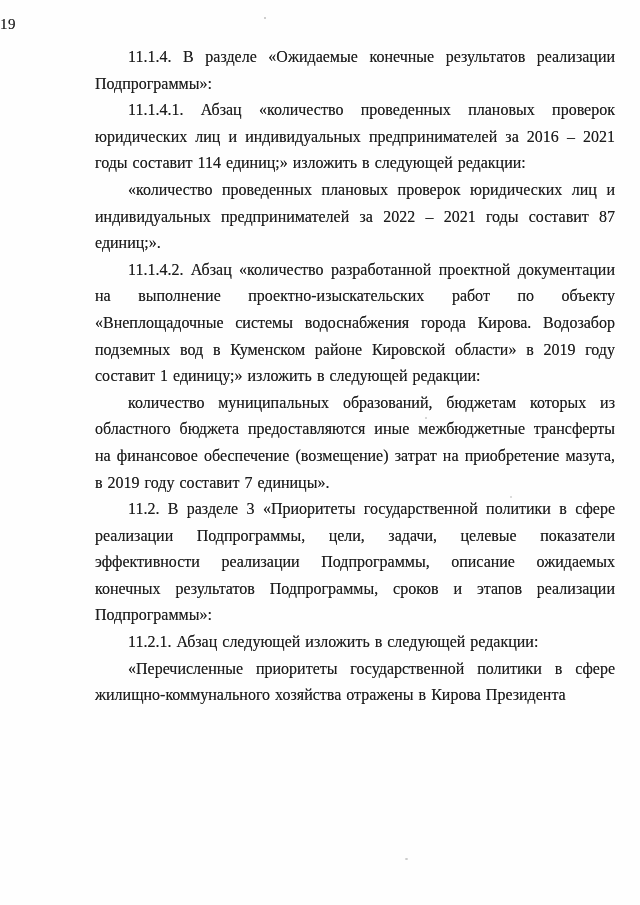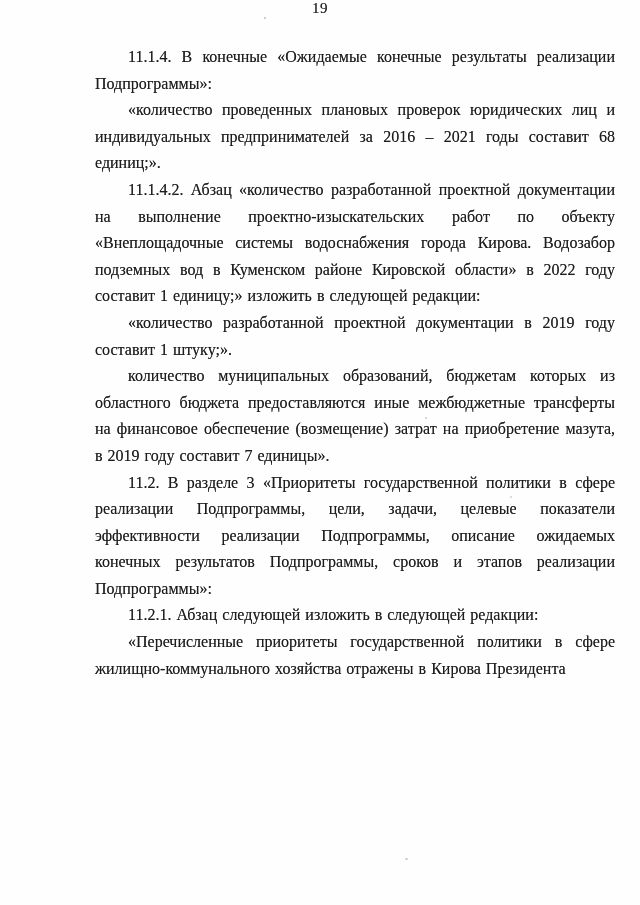--- a/index.html
+++ b/index.html
@@ -11,24 +11,24 @@
     position: relative;
     width: 640px;
     height: 905px;
     background: #fefefe;
     overflow: hidden;
     font-family: "Liberation Serif", "DejaVu Serif", serif;
     color: #1d1d1d;
   }
   .page-number {
     position: absolute;
-    top: 0;
+    top: 16px;
     left: 0;
     right: 0;
-    text-align: center;
+    text-align: left;
     font-size: 15px;
     letter-spacing: 0.5px;
     color: #222;
     text-shadow: 0 0 0.5px rgba(30,30,30,0.55);
   }
   .content {
     position: absolute;
     top: 44px;
     left: 95px;
     width: 520px;
@@ -56,24 +56,24 @@
   .speck.s5 { left: 405px; top: 858px; width: 3px; height: 2px; opacity: 0.45; }
 </style>
 </head>
 <body>
 
 <div class="page">
 
   <div class="page-number">19</div>
 
   <div class="content">
-    <p>11.1.4. В конечные «Ожидаемые конечные результаты реализации Подпрограммы»:</p>
-    <p>«количество проведенных плановых проверок юридических лиц и индивидуальных предпринимателей за 2016 – 2021 годы составит 68 единиц;».</p>
-    <p>11.1.4.2. Абзац «количество разработанной проектной документации на выполнение проектно-изыскательских работ по объекту «Внеплощадочные системы водоснабжения города Кирова. Водозабор подземных вод в Куменском районе Кировской области» в 2022 году составит 1 единицу;» изложить в следующей редакции:</p>
-    <p>«количество разработанной проектной документации в 2019 году составит 1 штуку;».</p>
+    <p>11.1.4. В разделе «Ожидаемые конечные результатов реализации Подпрограммы»:</p>
+    <p>11.1.4.1. Абзац «количество проведенных плановых проверок юридических лиц и индивидуальных предпринимателей за 2016 – 2021 годы составит 114 единиц;» изложить в следующей редакции:</p>
+    <p>«количество проведенных плановых проверок юридических лиц и индивидуальных предпринимателей за 2022 – 2021 годы составит 87 единиц;».</p>
+    <p>11.1.4.2. Абзац «количество разработанной проектной документации на выполнение проектно-изыскательских работ по объекту «Внеплощадочные системы водоснабжения города Кирова. Водозабор подземных вод в Куменском районе Кировской области» в 2019 году составит 1 единицу;» изложить в следующей редакции:</p>
     <p>количество муниципальных образований, бюджетам которых из областного бюджета предоставляются иные межбюджетные трансферты на финансовое обеспечение (возмещение) затрат на приобретение мазута, в 2019 году составит 7 единицы».</p>
     <p>11.2. В разделе 3 «Приоритеты государственной политики в сфере реализации Подпрограммы, цели, задачи, целевые показатели эффективности реализации Подпрограммы, описание ожидаемых конечных результатов Подпрограммы, сроков и этапов реализации Подпрограммы»:</p>
     <p>11.2.1. Абзац следующей изложить в следующей редакции:</p>
     <p>«Перечисленные приоритеты государственной политики в сфере жилищно-коммунального хозяйства отражены в Кирова Президента</p>
   </div>
 
   <div class="speck s1"></div>
   <div class="speck s2"></div>
   <div class="speck s3"></div>
   <div class="speck s4"></div>

